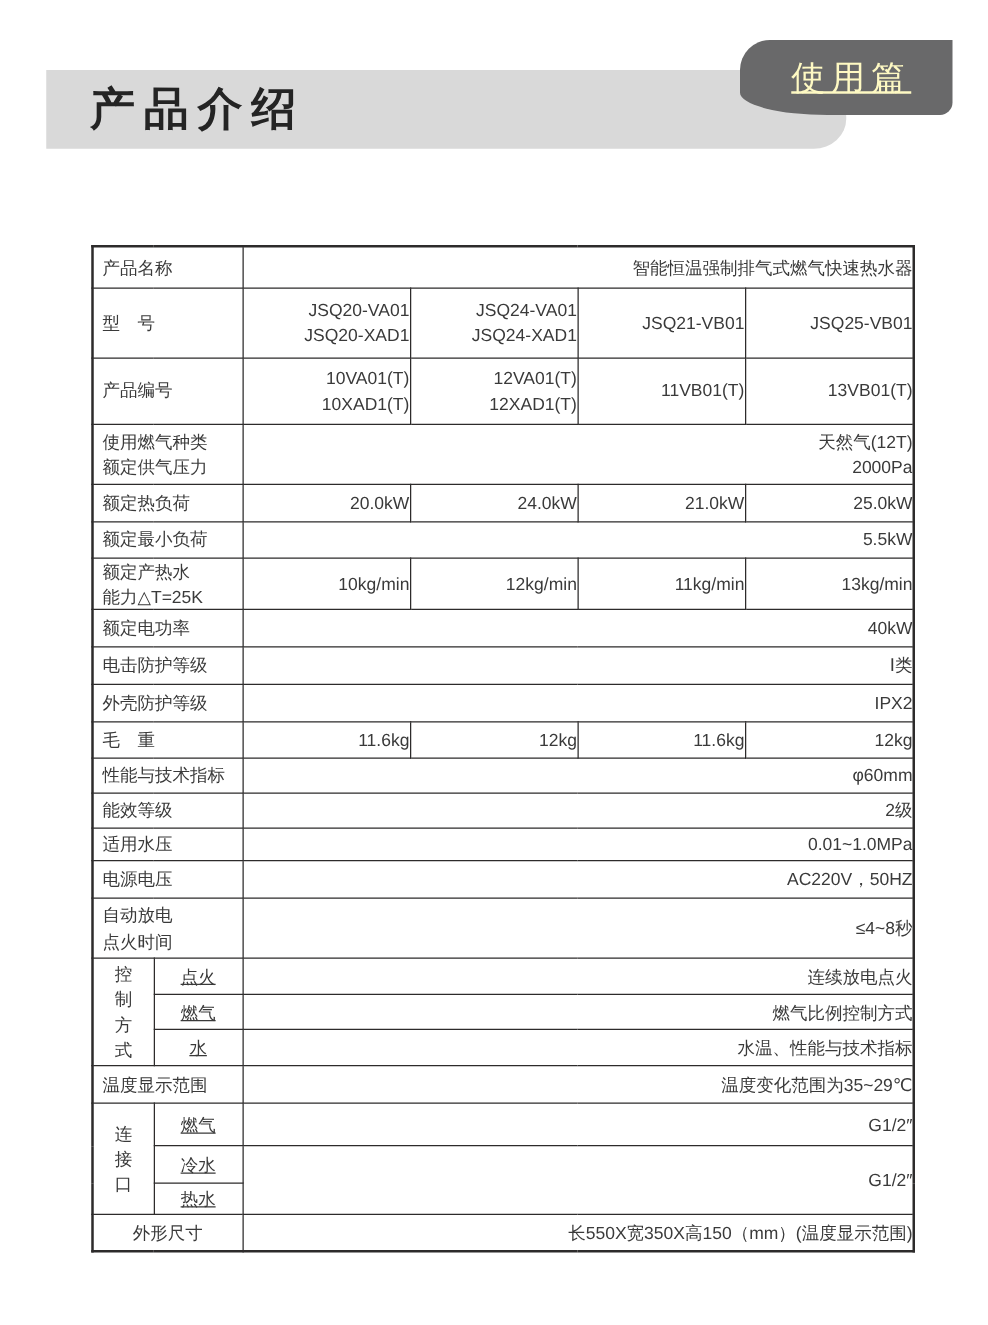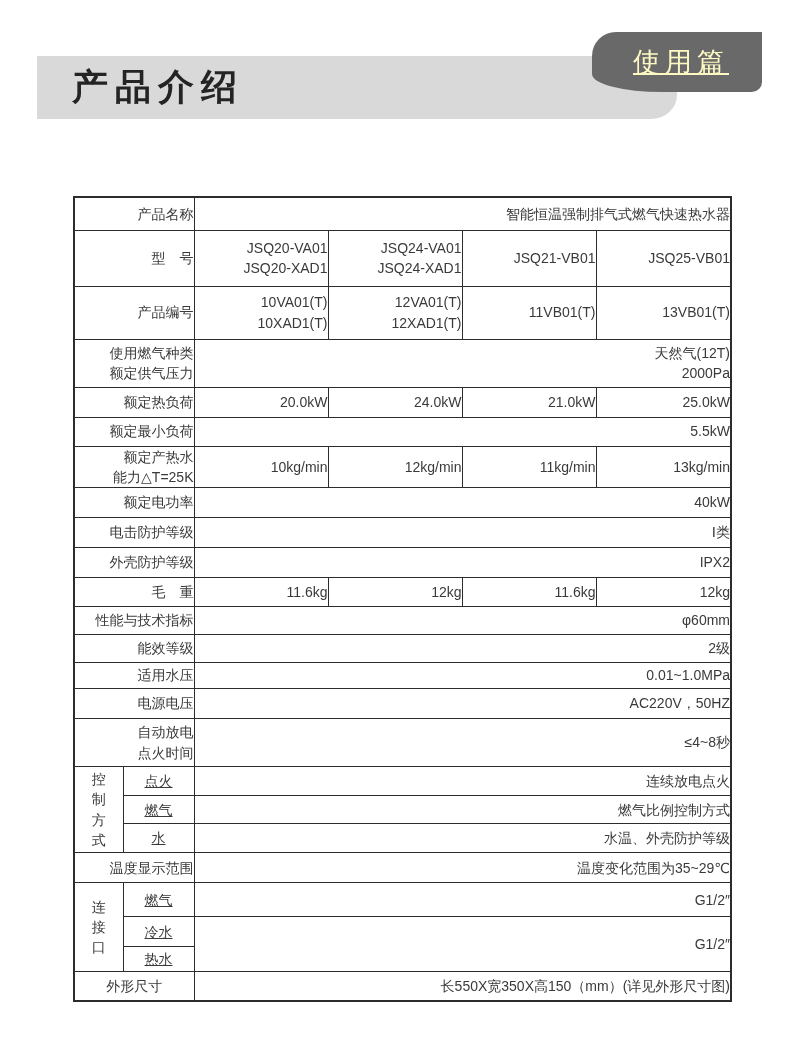--- a/index.html
+++ b/index.html
@@ -66,21 +66,21 @@
     border: 2.5px solid #2d2b2b;
   }
   table.spec td {
     border: 1.5px solid #2d2b2b;
     font-size: 14px;
     color: #3a3a3a;
     line-height: 1.45;
     overflow: hidden;
   }
   td.lab {
-    text-align: right;
+    text-align: left;
     padding-left: 7px;
     white-space: pre-line;
   }
   td.lab-c {
     text-align: center;
     white-space: pre-line;
     margin-top: 39px;
   }
   td.sub {
     text-align: center;
@@ -216,21 +216,21 @@
 式</td>
         <td class="sub">点火</td>
         <td class="val" colspan="4">连续放电点火</td>
       </tr>
       <tr style="height:28px">
         <td class="sub">燃气</td>
         <td class="val" colspan="4">燃气比例控制方式</td>
       </tr>
       <tr style="height:29px">
         <td class="sub">水</td>
-        <td class="val" colspan="4">水温、外壳防护等级</td>
+        <td class="val" colspan="4">水温、性能与技术指标</td>
       </tr>
       <tr style="height:30px">
         <td class="lab" colspan="2">温度显示范围</td>
         <td class="val" colspan="4">温度变化范围为35~29℃</td>
       </tr>
       <tr style="height:34px">
         <td class="vert" rowspan="3">连
 接
 口</td>
         <td class="sub">燃气</td>
@@ -238,18 +238,18 @@
       </tr>
       <tr style="height:30px">
         <td class="sub">冷水</td>
         <td class="val" colspan="4" rowspan="2">G1/2″</td>
       </tr>
       <tr style="height:25px">
         <td class="sub">热水</td>
       </tr>
       <tr style="height:29px">
         <td class="lab-c" colspan="2">外形尺寸</td>
-        <td class="val" colspan="4">长550X宽350X高150（mm）(详见外形尺寸图)</td>
+        <td class="val" colspan="4">长550X宽350X高150（mm）(温度显示范围)</td>
       </tr>
     </tbody>
   </table>
 
 </div>
 
 </body></html>

